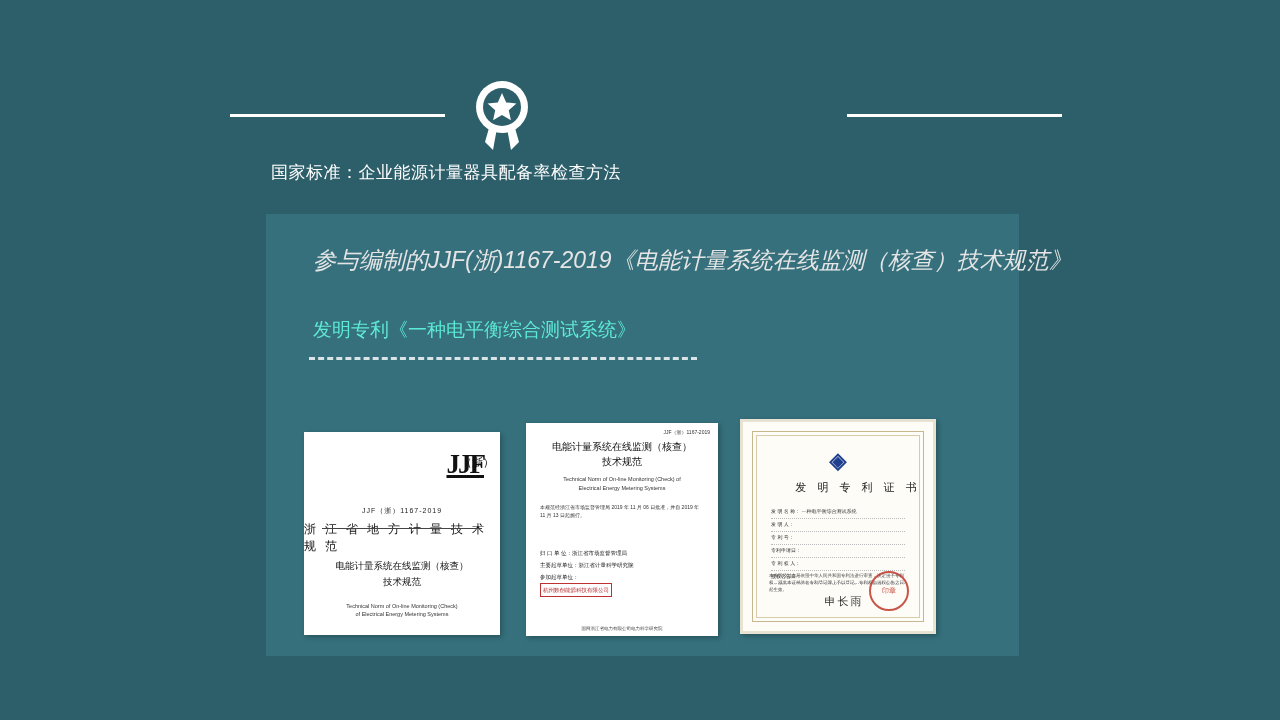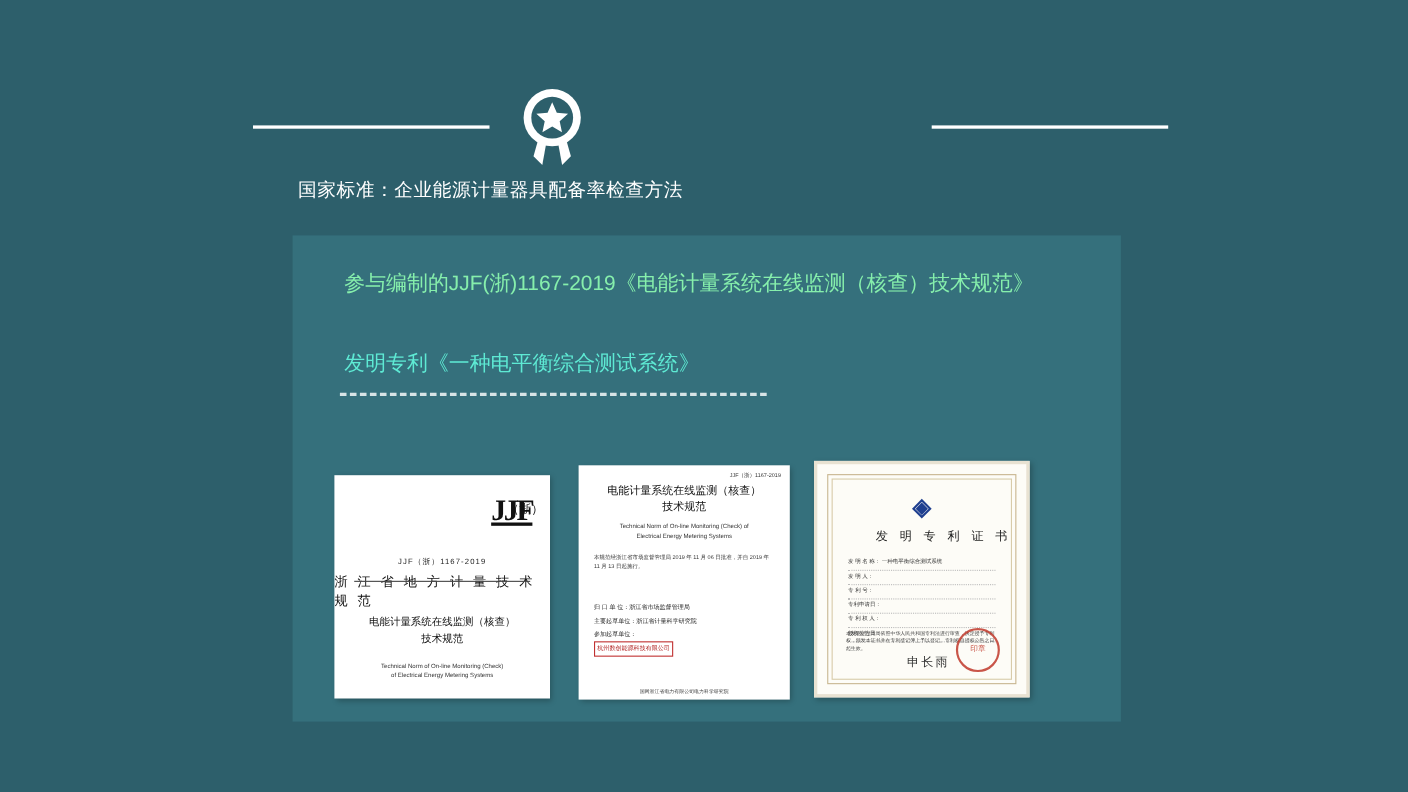--- a/index.html
+++ b/index.html
@@ -63,23 +63,24 @@
   .panel {
     position: absolute;
     left: 266px; top: 214px;
     width: 753px; height: 442px;
     background: #35707c;
   }
 
   .panel-line-1 {
     position: absolute;
     left: 47px; top: 31px;
-    font-size: 19px;
-    color: #86efac;
+    font-size: 23px;
+    color: #e5e5e5;
     white-space: nowrap;
+    font-style: italic;
   }
   .panel-line-2 {
     position: absolute;
     left: 47px; top: 103px;
     font-size: 19px;
     color: #5eead4;
     white-space: nowrap;
   }
   .dashed-underline {
     position: absolute;
@@ -202,21 +203,21 @@
     width: 26px; height: 26px;
     color: #1f3f8f;
     font-size: 22px; line-height: 26px;
     font-weight: bold;
     font-family: "Liberation Serif", serif;
   }
   .doc3 .cert-title {
     position: absolute; left: 0; right: 0; top: 58px;
     text-align: center; font-size: 11px; color: #222;
     letter-spacing: 4px;
-    font-family: Liberation Serif, serif;
+    font-family: Liberation Sans, sans-serif;
     margin-left: 40px;
   }
   .doc3 .lines {
     position: absolute; left: 28px; right: 28px; top: 84px;
     font-size: 5px; color: #333; line-height: 11px;
   }
   .doc3 .lines div { border-bottom: 0.5px dotted #bbb; padding-bottom: 1px; }
   .doc3 .blocktext {
     position: absolute; left: 26px; right: 26px; top: 150px;
     font-size: 4.5px; color: #444; line-height: 7px;

